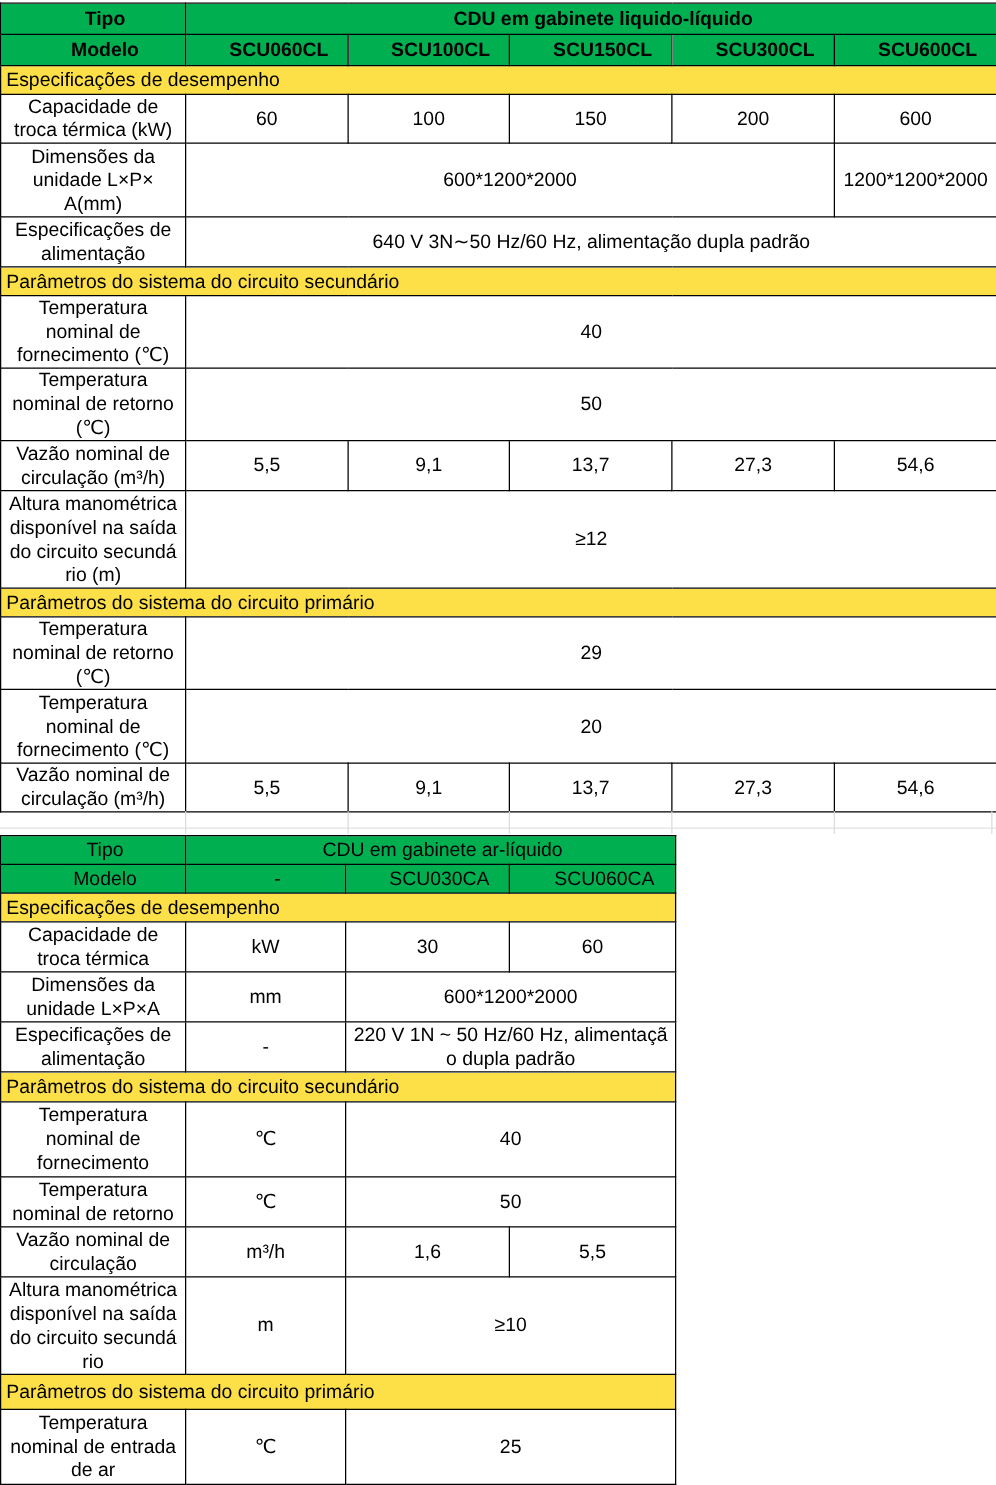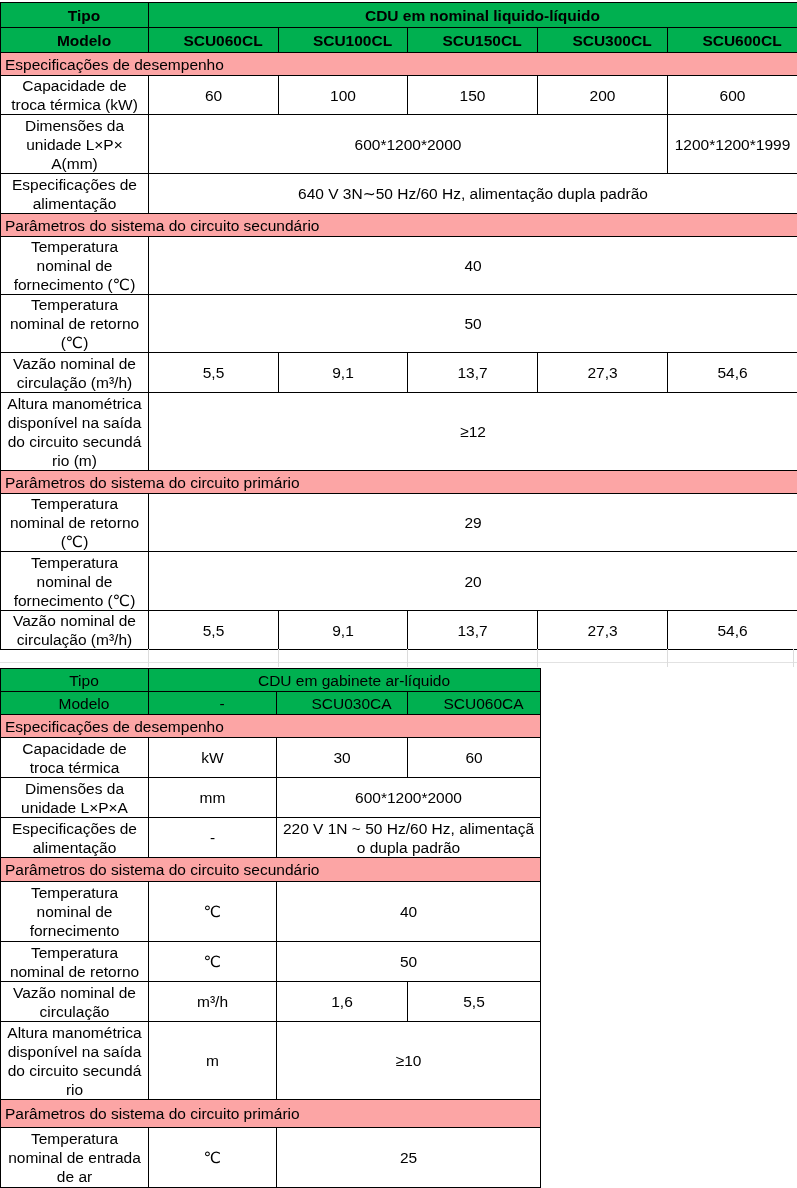--- a/index.html
+++ b/index.html
@@ -17,21 +17,21 @@
     padding:0 2px;
     font-size:15.5px;
     line-height:19px;
     text-align:center;
     vertical-align:middle;
     white-space:pre-line;
     overflow:hidden;
   }
   .green{background:#00B050;padding-left:21px;}
   #table1 .green{font-weight:bold;}
-  .section{text-align:left;padding-left:4px;font-weight:normal;background:#fca5a5;}
+  .section{text-align:left;padding-left:4px;font-weight:normal;background:#fde047;}
   
   .h23{height:23px}.h24{height:24px}.h25{height:25px}.h28{height:28px}
   .h38{height:38px}.h39{height:39px}.h40{height:40px}
   .h58{height:58px}.h59{height:59px}.h60{height:60px}.h78{height:78px}
   
   .gap{position:absolute;left:0;top:649px;width:797px;height:18px;}
   .gap .v{position:absolute;top:0;width:1px;height:18px;background:#dcdcdc;}
   .gap .hline{position:absolute;left:0;top:13px;width:797px;height:1px;background:#e2e2e2;}
 </style>
 </head>
@@ -44,21 +44,21 @@
       <col style="width:148px">
         <col style="width:130px">
         <col style="width:129px">
       <col style="width:130px">
         <col style="width:130px">
         <col style="width:130px">
     </colgroup>
     <tbody>
         <tr class="h25">
       <td class="green">Tipo</td>
-      <td class="green" colspan="5">CDU em nominal liquido-líquido</td>
+      <td class="green" colspan="5">CDU em gabinete liquido-líquido</td>
     </tr>
     <tr class="h25">
       <td class="green">Modelo</td>
       <td class="green">SCU060CL</td>
       <td class="green">SCU100CL</td>
       <td class="green">SCU150CL</td>
       <td class="green">SCU300CL</td>
       <td class="green">SCU600CL</td>
     </tr>
     <tr class="h23">
@@ -71,21 +71,21 @@
       <td>100</td>
       <td>150</td>
       <td>200</td>
       <td>600</td>
     </tr>
     <tr class="h59">
       <td>Dimensões da
 unidade L×P×
 A(mm)</td>
       <td colspan="4">600*1200*2000</td>
-      <td>1200*1200*1999</td>
+      <td>1200*1200*2000</td>
     </tr>
     <tr class="h40">
       <td>Especificações de
 alimentação</td>
       <td colspan="5">640 V 3N∼50 Hz/60 Hz, alimentação dupla padrão</td>
     </tr>
     <tr class="h23">
       <td class="section" colspan="6">Parâmetros do sistema do circuito secundário</td>
     </tr>
     <tr class="h58">

